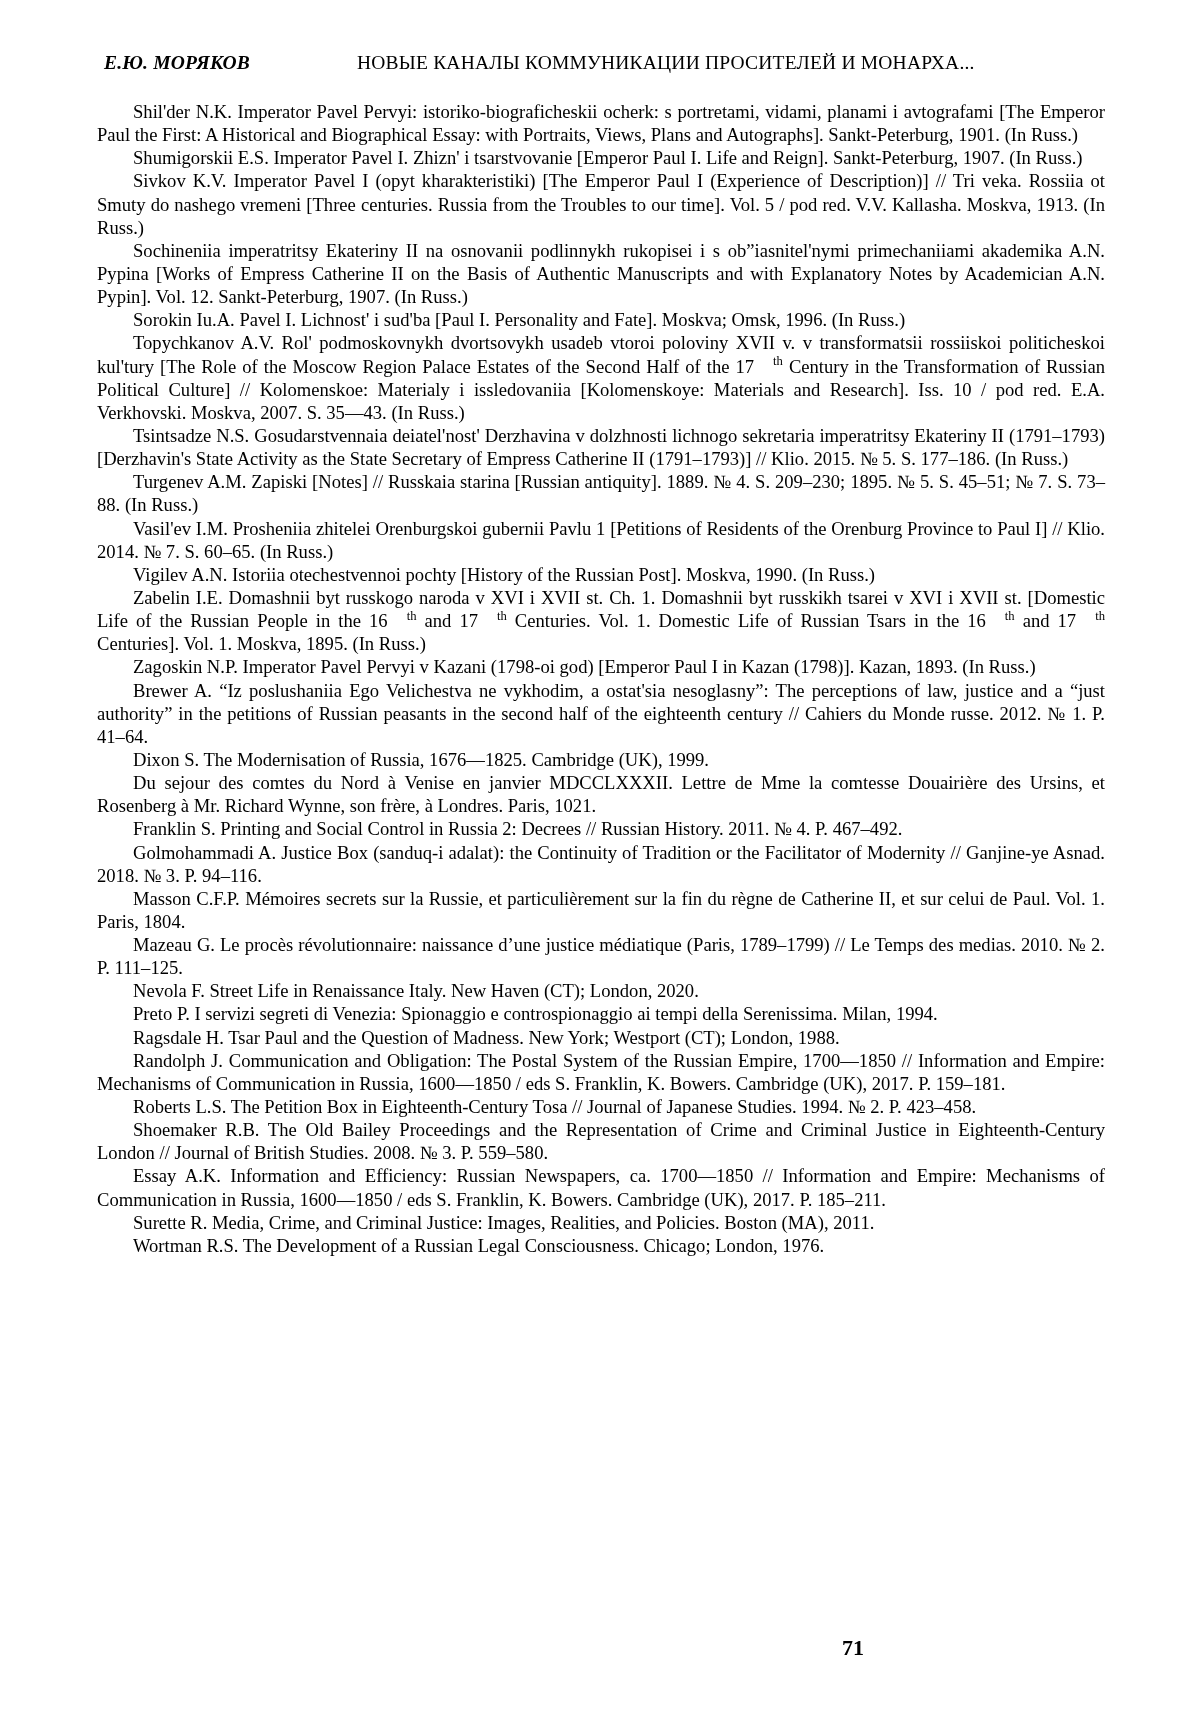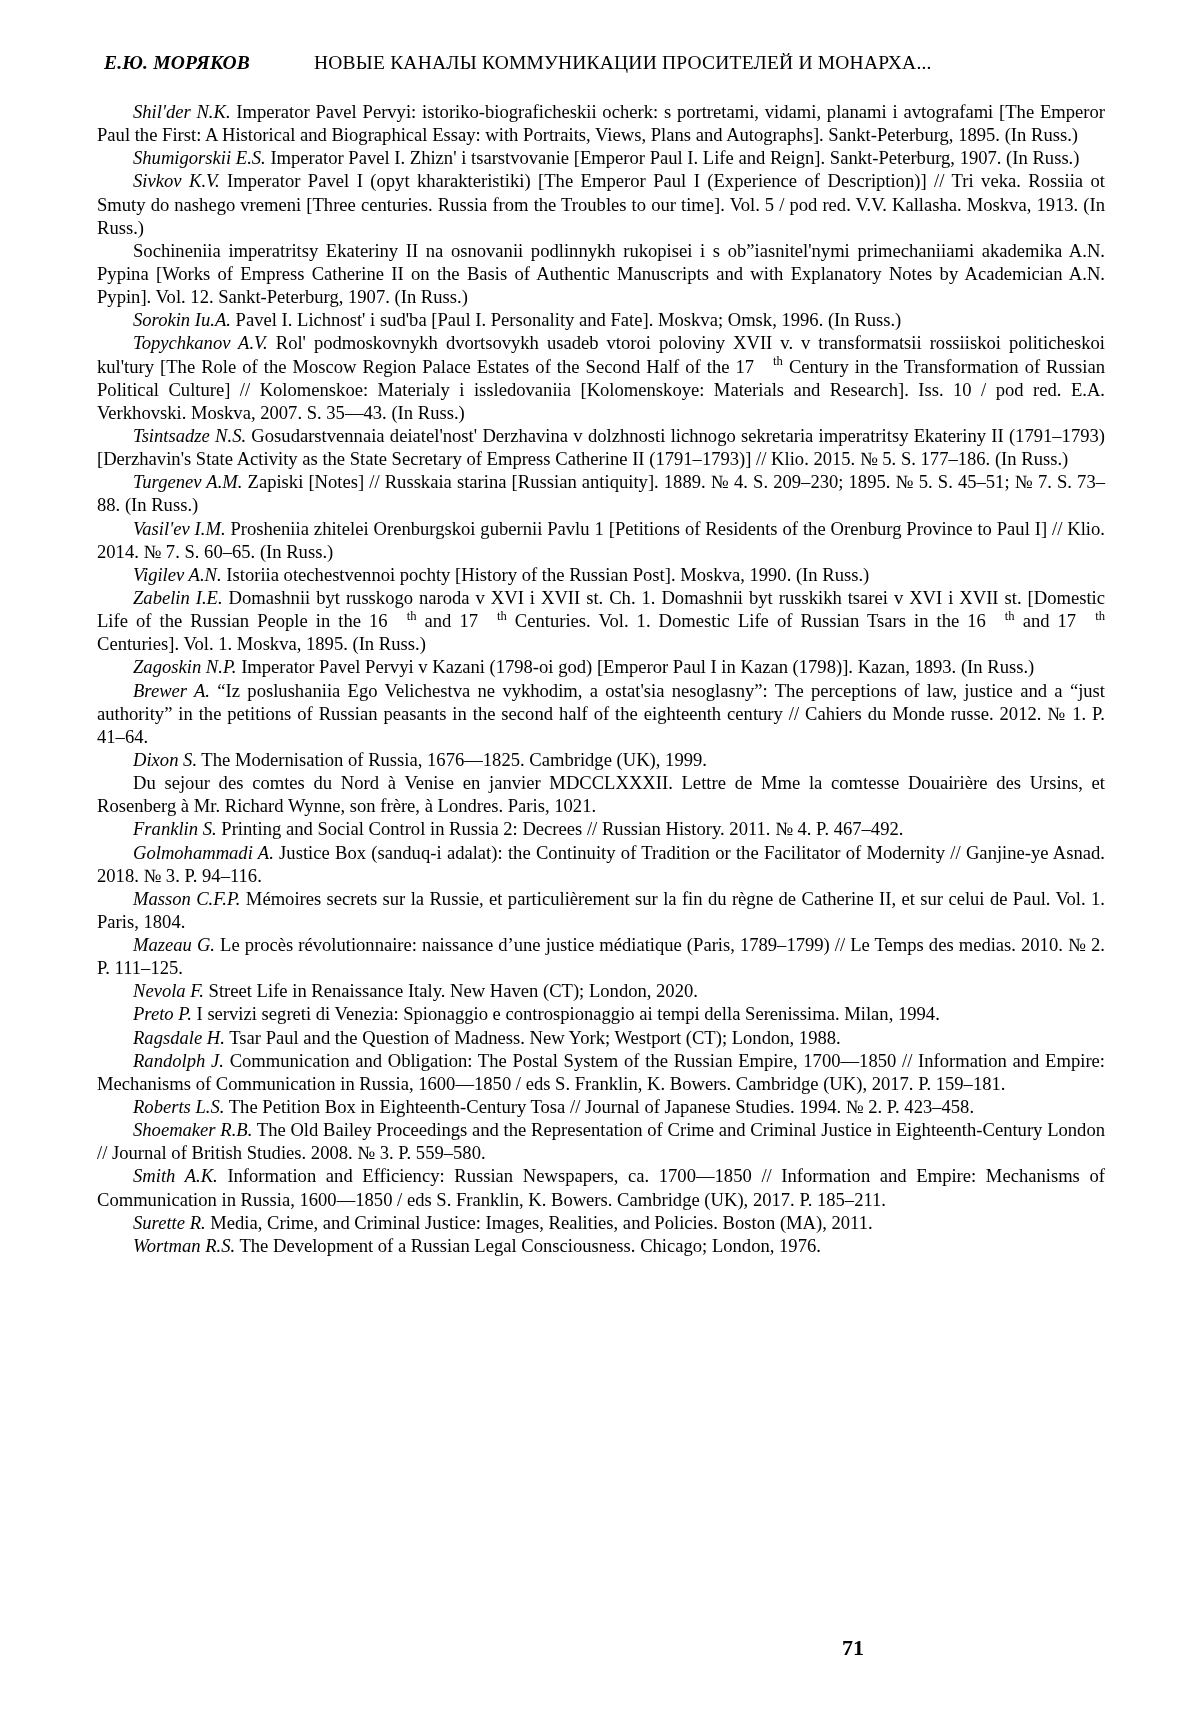--- a/index.html
+++ b/index.html
@@ -25,41 +25,40 @@
     align-items: baseline;
     font-size: 19.5px;
     letter-spacing: 0.2px;
   }
   .header .author {
     font-style: italic;
     font-weight: bold;
     white-space: nowrap;
   }
   .header .title {
-    margin-left: 64px;
+    margin-left: 107px;
     font-weight: normal;
     white-space: nowrap;
   }
   .content {
     position: absolute;
     top: 100px;
     left: 97px;
     width: 1008px;
     font-size: 18.6px;
     line-height: 1.245;
     text-align: justify;
   }
   .entry {
     text-indent: 36px;
     margin: 0;
     padding: 0;
     hyphens: none;
   }
   .entry .it {
-    font-style: italic;
   }
   sup {
     font-size: 0.68em;
     vertical-align: super;
     line-height: 0;
     margin-left: 19px;
   }
   .folio {
     position: absolute;
     bottom: 58px;
@@ -73,21 +72,21 @@
 <body>
 
 <div class="page">
 
   <div class="header">
     <span class="author">Е.Ю. МОРЯКОВ</span>
     <span class="title">НОВЫЕ КАНАЛЫ КОММУНИКАЦИИ ПРОСИТЕЛЕЙ И МОНАРХА...</span>
   </div>
 
   <div class="content">
-      <p class="entry"><span class="it">Shil'der N.K.</span><span> Imperator Pavel Pervyi: istoriko-biograficheskii ocherk: s portretami, vidami, planami i avtografami [The Emperor Paul the First: A Historical and Biographical Essay: with Portraits, Views, Plans and Autographs]. Sankt-Peterburg, 1895. (In Russ.)</span></p>
+      <p class="entry"><span class="it">Shil'der N.K.</span><span> Imperator Pavel Pervyi: istoriko-biograficheskii ocherk: s portretami, vidami, planami i avtografami [The Emperor Paul the First: A Historical and Biographical Essay: with Portraits, Views, Plans and Autographs]. Sankt-Peterburg, 1901. (In Russ.)</span></p>
       <p class="entry"><span class="it">Shumigorskii E.S.</span><span> Imperator Pavel I. Zhizn' i tsarstvovanie [Emperor Paul I. Life and Reign]. Sankt-Peterburg, 1907. (In Russ.)</span></p>
       <p class="entry"><span class="it">Sivkov K.V.</span><span> Imperator Pavel I (opyt kharakteristiki) [The Emperor Paul I (Experience of Description)] // Tri veka. Rossiia ot Smuty do nashego vremeni [Three centuries. Russia from the Troubles to our time]. Vol. 5 / pod red. V.V. Kallasha. Moskva, 1913. (In Russ.)</span></p>
       <p class="entry"><span>Sochineniia imperatritsy Ekateriny II na osnovanii podlinnykh rukopisei i s ob”iasnitel'nymi primechaniiami akademika A.N. Pypina [Works of Empress Catherine II on the Basis of Authentic Manuscripts and with Explanatory Notes by Academician A.N. Pypin]. Vol. 12. Sankt-Peterburg, 1907. (In Russ.)</span></p>
       <p class="entry"><span class="it">Sorokin Iu.A.</span><span> Pavel I. Lichnost' i sud'ba [Paul I. Personality and Fate]. Moskva; Omsk, 1996. (In Russ.)</span></p>
       <p class="entry"><span class="it">Topychkanov A.V.</span><span> Rol' podmoskovnykh dvortsovykh usadeb vtoroi poloviny XVII v. v transformatsii rossiiskoi politicheskoi kul'tury [The Role of the Moscow Region Palace Estates of the Second Half of the 17<sup>th</sup> Century in the Transformation of Russian Political Culture] // Kolomenskoe: Materialy i issledovaniia [Kolomenskoye: Materials and Research]. Iss. 10 / pod red. E.A. Verkhovski. Moskva, 2007. S. 35—43. (In Russ.)</span></p>
       <p class="entry"><span class="it">Tsintsadze N.S.</span><span> Gosudarstvennaia deiatel'nost' Derzhavina v dolzhnosti lichnogo sekretaria imperatritsy Ekateriny II (1791–1793) [Derzhavin's State Activity as the State Secretary of Empress Catherine II (1791–1793)] // Klio. 2015. № 5. S. 177–186. (In Russ.)</span></p>
       <p class="entry"><span class="it">Turgenev A.M.</span><span> Zapiski [Notes] // Russkaia starina [Russian antiquity]. 1889. № 4. S. 209–230; 1895. № 5. S. 45–51; № 7. S. 73–88. (In Russ.)</span></p>
       <p class="entry"><span class="it">Vasil'ev I.M.</span><span> Prosheniia zhitelei Orenburgskoi gubernii Pavlu 1 [Petitions of Residents of the Orenburg Province to Paul I] // Klio. 2014. № 7. S. 60–65. (In Russ.)</span></p>
       <p class="entry"><span class="it">Vigilev A.N.</span><span> Istoriia otechestvennoi pochty [History of the Russian Post]. Moskva, 1990. (In Russ.)</span></p>
       <p class="entry"><span class="it">Zabelin I.E.</span><span> Domashnii byt russkogo naroda v XVI i XVII st. Ch. 1. Domashnii byt russkikh tsarei v XVI i XVII st. [Domestic Life of the Russian People in the 16<sup>th</sup> and 17<sup>th</sup> Centuries. Vol. 1. Domestic Life of Russian Tsars in the 16<sup>th</sup> and 17<sup>th</sup> Centuries]. Vol. 1. Moskva, 1895. (In Russ.)</span></p>
@@ -98,20 +97,20 @@
       <p class="entry"><span class="it">Franklin S.</span><span> Printing and Social Control in Russia 2: Decrees // Russian History. 2011. № 4. P. 467–492.</span></p>
       <p class="entry"><span class="it">Golmohammadi A.</span><span> Justice Box (sanduq-i adalat): the Continuity of Tradition or the Facilitator of Modernity // Ganjine-ye Asnad. 2018. № 3. P. 94–116.</span></p>
       <p class="entry"><span class="it">Masson C.F.P.</span><span> Mémoires secrets sur la Russie, et particulièrement sur la fin du règne de Catherine II, et sur celui de Paul. Vol. 1. Paris, 1804.</span></p>
       <p class="entry"><span class="it">Mazeau G.</span><span> Le procès révolutionnaire: naissance d’une justice médiatique (Paris, 1789–1799) // Le Temps des medias. 2010. № 2. P. 111–125.</span></p>
       <p class="entry"><span class="it">Nevola F.</span><span> Street Life in Renaissance Italy. New Haven (CT); London, 2020.</span></p>
       <p class="entry"><span class="it">Preto P.</span><span> I servizi segreti di Venezia: Spionaggio e controspionaggio ai tempi della Serenissima. Milan, 1994.</span></p>
       <p class="entry"><span class="it">Ragsdale H.</span><span> Tsar Paul and the Question of Madness. New York; Westport (CT); London, 1988.</span></p>
       <p class="entry"><span class="it">Randolph J.</span><span> Communication and Obligation: The Postal System of the Russian Empire, 1700—1850 // Information and Empire: Mechanisms of Communication in Russia, 1600—1850 / eds S. Franklin, K. Bowers. Cambridge (UK), 2017. P. 159–181.</span></p>
       <p class="entry"><span class="it">Roberts L.S.</span><span> The Petition Box in Eighteenth-Century Tosa // Journal of Japanese Studies. 1994. № 2. P. 423–458.</span></p>
       <p class="entry"><span class="it">Shoemaker R.B.</span><span> The Old Bailey Proceedings and the Representation of Crime and Criminal Justice in Eighteenth-Century London // Journal of British Studies. 2008. № 3. P. 559–580.</span></p>
-      <p class="entry"><span class="it">Smith A.K.</span><span> Information and Efficiency: Russian Newspapers, ca. 1700—1850 // Information and Empire: Mechanisms of Communication in Russia, 1600—1850 / eds S. Franklin, K. Bowers. Cambridge (UK), 2017. P. 185–211.</span></p>
+      <p class="entry"><span class="it">Essay A.K.</span><span> Information and Efficiency: Russian Newspapers, ca. 1700—1850 // Information and Empire: Mechanisms of Communication in Russia, 1600—1850 / eds S. Franklin, K. Bowers. Cambridge (UK), 2017. P. 185–211.</span></p>
       <p class="entry"><span class="it">Surette R.</span><span> Media, Crime, and Criminal Justice: Images, Realities, and Policies. Boston (MA), 2011.</span></p>
       <p class="entry"><span class="it">Wortman R.S.</span><span> The Development of a Russian Legal Consciousness. Chicago; London, 1976.</span></p>
     </div>
 
   <div class="folio">71</div>
 
 </div>
 
 </body></html>

